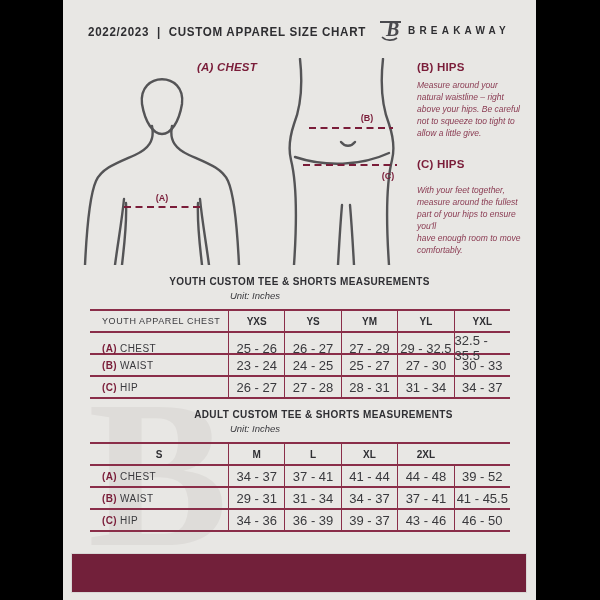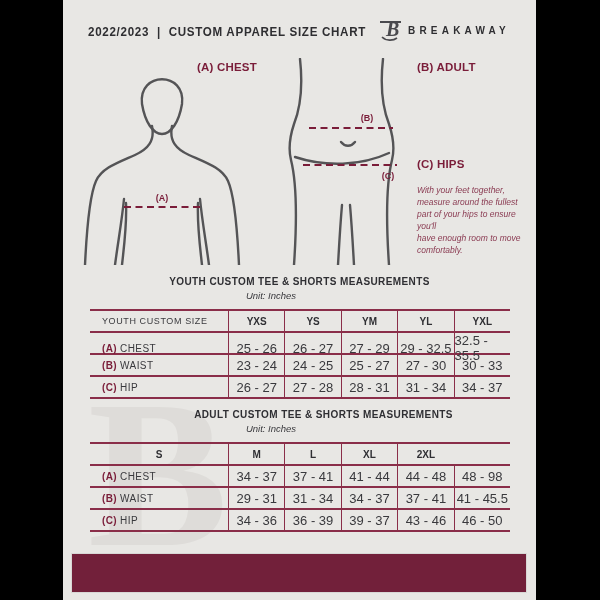--- a/index.html
+++ b/index.html
@@ -15,37 +15,37 @@
     transform-origin:0 50%; }
   .logo-mark { position:absolute; left:316px; top:17px; }
   .brand-text { position:absolute; left:345px; top:25px; font-size:10px; font-weight:bold;
     color:#2e2e31; letter-spacing:4.2px; }
 
   
   .guide-heading { position:absolute; font-size:11.5px; font-weight:800; color:#7a1d39;
     letter-spacing:0.2px; }
   .guide-desc { position:absolute; font-size:8.5px; font-style:italic; color:#8a3b52;
     line-height:1.42; white-space:pre-line; }
-  #chest-heading { left:134px; top:61px; }
+  #chest-heading { left:134px; top:61px;font-style:italic; }
   #chest-desc   { left:134px; top:79px; width:112px; }
   #waist-heading{ left:354px; top:61px; }
   #waist-desc   { left:354px; top:79px; width:106px; }
   #hips-heading { left:354px; top:158px; }
   #hips-desc    { left:354px; top:184px; width:114px; }
 
   .figure-svg { position:absolute; }
   #figure-torso { left:17px; top:58px; }
   #figure-hips  { left:222px; top:58px; }
   .dash-label { font-size:9px; font-weight:bold; fill:#7a1d39;
     font-family:"Liberation Sans", sans-serif; }
 
   
   .section-title { position:absolute; left:0; width:473px; text-align:center;
     font-size:10px; font-weight:bold; color:#2f2f33; letter-spacing:0.4px; z-index:1; }
-  .unit-label { position:absolute; left:16px; width:384px; text-align:center;
+  .unit-label { position:absolute; left:0; width:384px; text-align:center;
     font-size:9.5px; font-style:italic; color:#3a3a3e; z-index:1; }
   #youth-title { top:276px; } #youth-unit { top:290px; }
   #adult-title { top:409px;padding-left:48px; } #adult-unit { top:423px; }
 
   
   .size-table { position:absolute; left:27px; width:420px; z-index:1;
     border-bottom:2px solid #8a2e49; }
   #youth-table { top:309px; } #adult-table { top:442px; }
   .trow { display:grid; grid-template-columns:138px repeat(5,1fr); height:22px;
     border-top:2px solid #8a2e49; }
@@ -104,30 +104,31 @@
         <path d="M 57 147 C 55 170 54 190 53 207"></path>
         <path d="M 65 147 C 67 170 68 190 69 207"></path>
       </g>
       <path d="M 24 70 L 108 70" stroke="#7a1d39" stroke-width="2.2" stroke-dasharray="7 4.5" fill="none"></path>
       <text class="dash-label" x="82" y="63" text-anchor="middle">(B)</text>
       <path d="M 18 107 L 112 107" stroke="#7a1d39" stroke-width="2.2" stroke-dasharray="7 4.5" fill="none"></path>
       <text class="dash-label" x="103" y="121" text-anchor="middle">(C)</text>
     </svg>
 
     <div id="chest-heading" class="guide-heading">(A) CHEST</div>
-    <div id="waist-heading" class="guide-heading">(B) ADULT</div>
+    <div id="waist-heading" class="guide-heading">(B) HIPS</div>
+    <div id="waist-desc" class="guide-desc">Measure around your natural waistline – right above your hips. Be careful not to squeeze too tight to allow a little give.</div>
     <div id="hips-heading" class="guide-heading">(C) HIPS</div>
     <div id="hips-desc" class="guide-desc">With your feet together, measure around the fullest part of your hips to ensure you'll
 have enough room to move comfortably.</div>
 
     <div id="youth-title" class="section-title">YOUTH CUSTOM TEE &amp; SHORTS MEASUREMENTS</div>
     <div id="youth-unit" class="unit-label">Unit: Inches</div>
     <div id="youth-table" class="size-table">
         <div class="trow thead">
-          <div class="tcell tlabel">YOUTH CUSTOM SIZE</div>
+          <div class="tcell tlabel">YOUTH APPAREL CHEST</div>
           <div class="tcell">YXS</div>
           <div class="tcell">YS</div>
           <div class="tcell">YM</div>
           <div class="tcell">YL</div>
           <div class="tcell">YXL</div>
         </div>
         <div class="trow">
           <div class="tcell tlabel"><span class="prefix">(A)</span>CHEST</div>
           <div class="tcell">25 - 26</div>
           <div class="tcell">26 - 27</div>
@@ -162,21 +163,21 @@
           <div class="tcell">L</div>
           <div class="tcell">XL</div>
           <div class="tcell">2XL</div>
         </div>
         <div class="trow">
           <div class="tcell tlabel"><span class="prefix">(A)</span>CHEST</div>
           <div class="tcell">34 - 37</div>
           <div class="tcell">37 - 41</div>
           <div class="tcell">41 - 44</div>
           <div class="tcell">44 - 48</div>
-          <div class="tcell">48 - 98</div>
+          <div class="tcell">39 - 52</div>
         </div>
         <div class="trow">
           <div class="tcell tlabel"><span class="prefix">(B)</span>WAIST</div>
           <div class="tcell">29 - 31</div>
           <div class="tcell">31 - 34</div>
           <div class="tcell">34 - 37</div>
           <div class="tcell">37 - 41</div>
           <div class="tcell">41 - 45.5</div>
         </div>
         <div class="trow">

